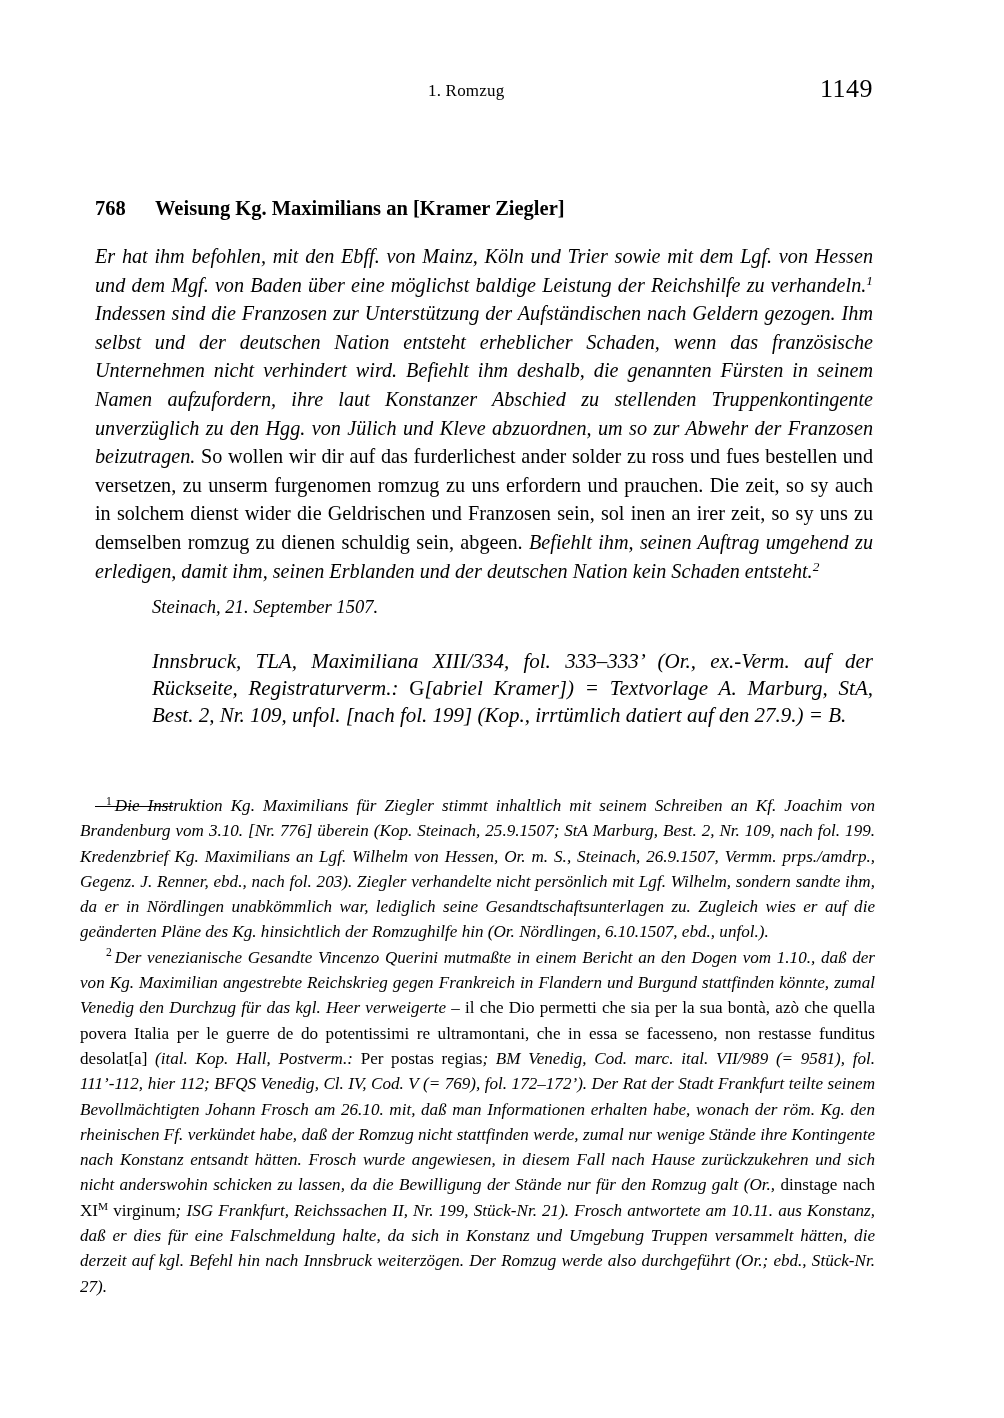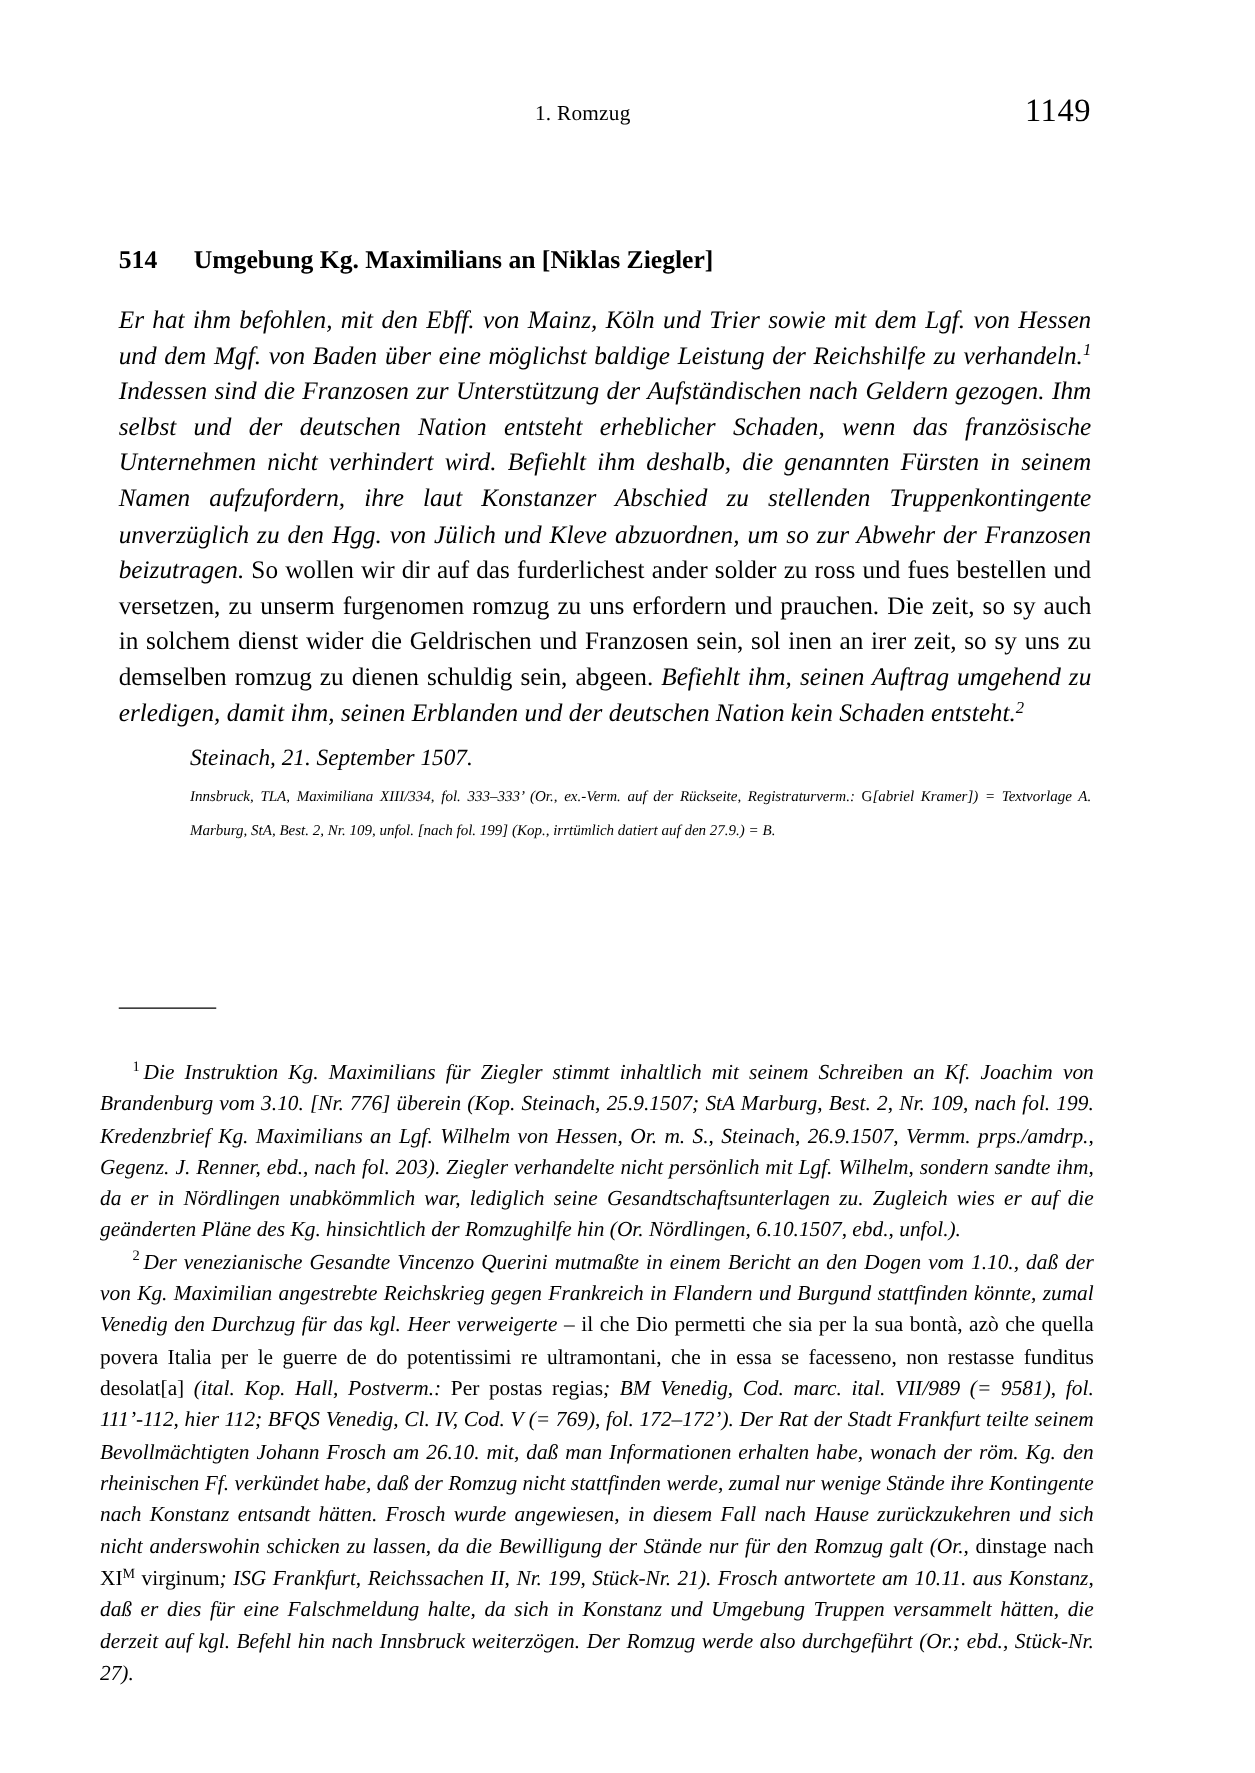--- a/index.html
+++ b/index.html
@@ -85,44 +85,44 @@
 
   .dateline {
     top: 593px;
     font-style: italic;
     font-size: 18.6px;
     line-height: 27px;
     padding-left: 57px;
     box-sizing: border-box;
   }
   .source {
-    top: 624px;
+    top: 648px;
     font-style: italic;
-    font-size: 12px;
+    font-size: 21px;
     line-height: 27px;
     text-align: justify;
     padding-left: 57px;
     box-sizing: border-box;
   }
   .source .roman { font-style: normal; }
 
   
   .fn-rule {
     position: absolute;
     left: 95px;
     top: 806px;
     width: 78px;
     height: 0;
     border-top: 1.1px solid #000;
   }
   .footnotes {
     position: absolute;
     left: 80px;
     width: 795px;
-    top: 845px;
+    top: 793px;
     font-size: 17.1px;
     line-height: 25.3px;
     text-align: justify;
   }
   .footnote {
     font-style: italic;
     text-indent: 26px;
     margin: 0 0 0 0;
   }
   .footnote .roman { font-style: normal; }
@@ -152,21 +152,21 @@
 
 <div class="page">
 
   <div class="runhead">
     <span class="runhead-title">1. Romzug</span>
     <span class="runhead-page">1149</span>
   </div>
 
 
   <div class="col heading">
-    <span class="num">514</span><span>Umgebung Kg. Maximilians an [Niklas Ziegler]</span>
+    <span class="num">768</span><span>Weisung Kg. Maximilians an [Kramer Ziegler]</span>
   </div>
 
   <div class="col body">
     <p style="margin:0;"><i>Er hat ihm befohlen, mit den Ebff. von Mainz, Köln und Trier sowie mit dem Lgf. von Hessen und dem Mgf. von Baden über eine möglichst baldige Leistung der Reichshilfe zu verhandeln.</i><sup>1</sup><i> Indessen sind die Franzosen zur Unterstützung der Aufständischen nach Geldern gezogen. Ihm selbst und der deutschen Nation entsteht erheblicher Schaden, wenn das französische Unternehmen nicht verhindert wird. Befiehlt ihm deshalb, die genannten Fürsten in seinem Namen aufzufordern, ihre laut Konstanzer Abschied zu stellenden Truppenkontingente unverzüglich zu den Hgg. von Jülich und Kleve abzuordnen, um so zur Abwehr der Franzosen beizutragen.</i><span class="roman"> So wollen wir dir auf das furderlichest ander solder zu ross und fues bestellen und versetzen, zu unserm furgenomen romzug zu uns erfordern und prauchen. Die zeit, so sy auch in solchem dienst wider die Geldrischen und Franzosen sein, sol inen an irer zeit, so sy uns zu demselben romzug zu dienen schuldig sein, abgeen.</span><i> Befiehlt ihm, seinen Auftrag umgehend zu erledigen, damit ihm, seinen Erblanden und der deutschen Nation kein Schaden entsteht.</i><sup>2</sup></p>
   </div>
 
   <div class="col dateline">Steinach, 21. September 1507.</div>
 
   <div class="col source"><span>Innsbruck, TLA, Maximiliana XIII/334, fol. 333–333’ (Or., ex.-Verm. auf der Rückseite, Registraturverm.: </span><span class="roman">G</span><span>[abriel Kramer]) = Textvorlage A. Marburg, StA, Best. 2, Nr. 109, unfol. [nach fol. 199] (Kop., irrtümlich datiert auf den 27.9.) = B.</span></div>
 

